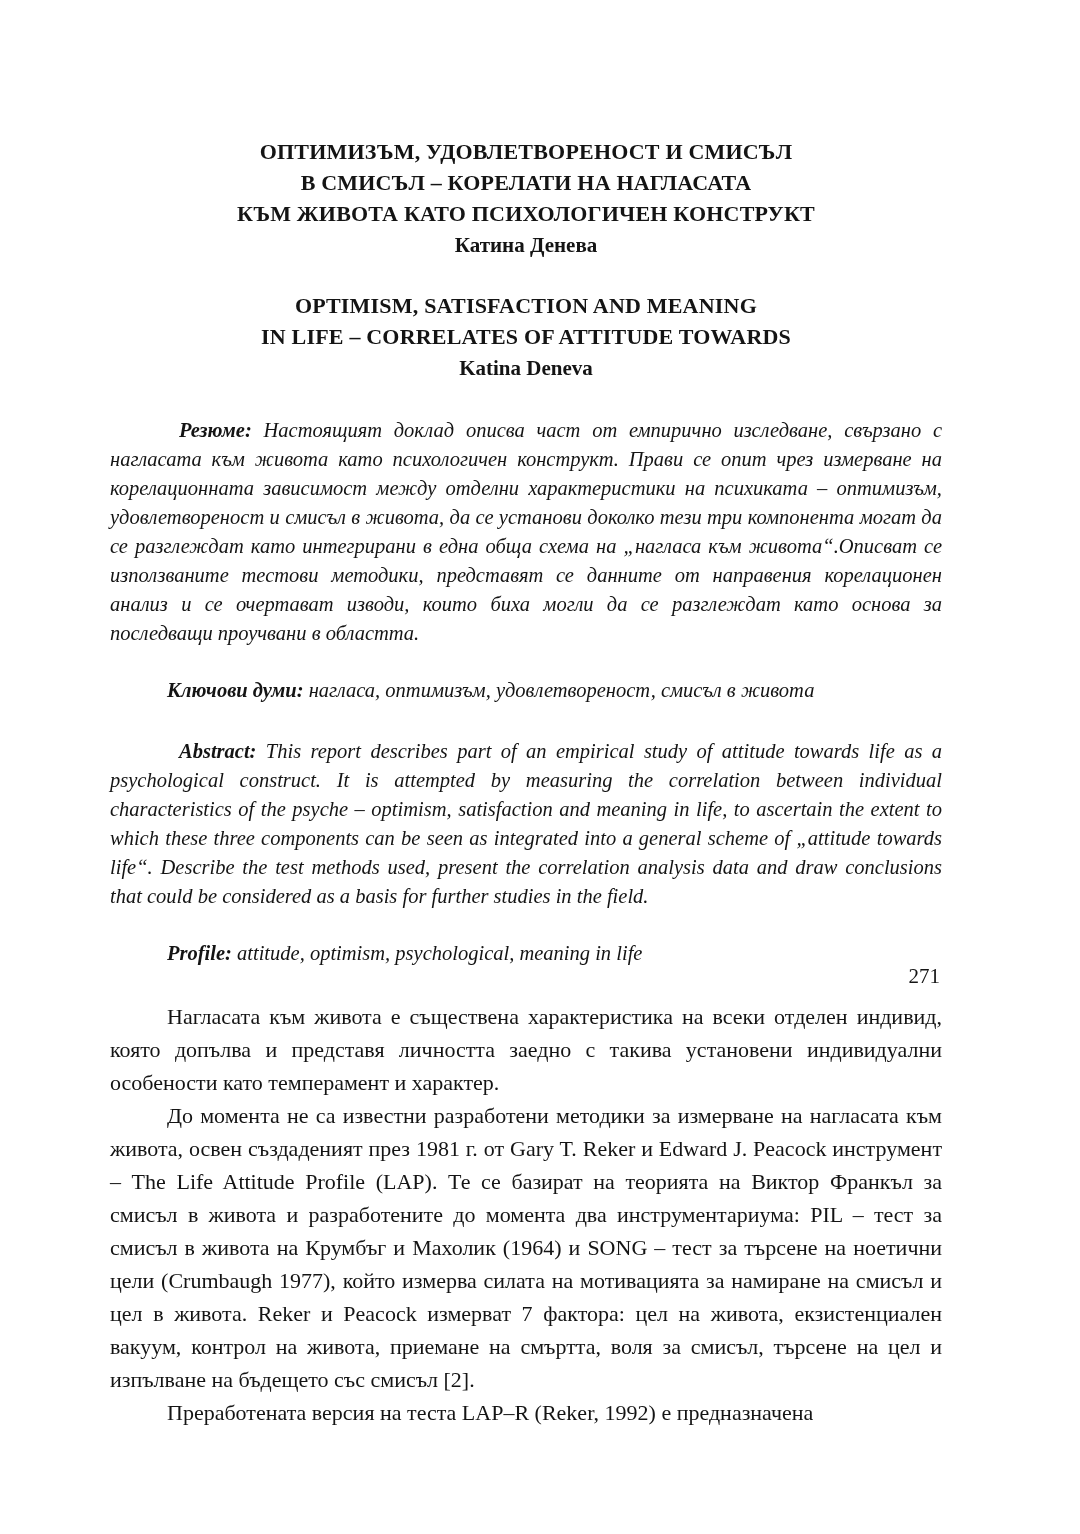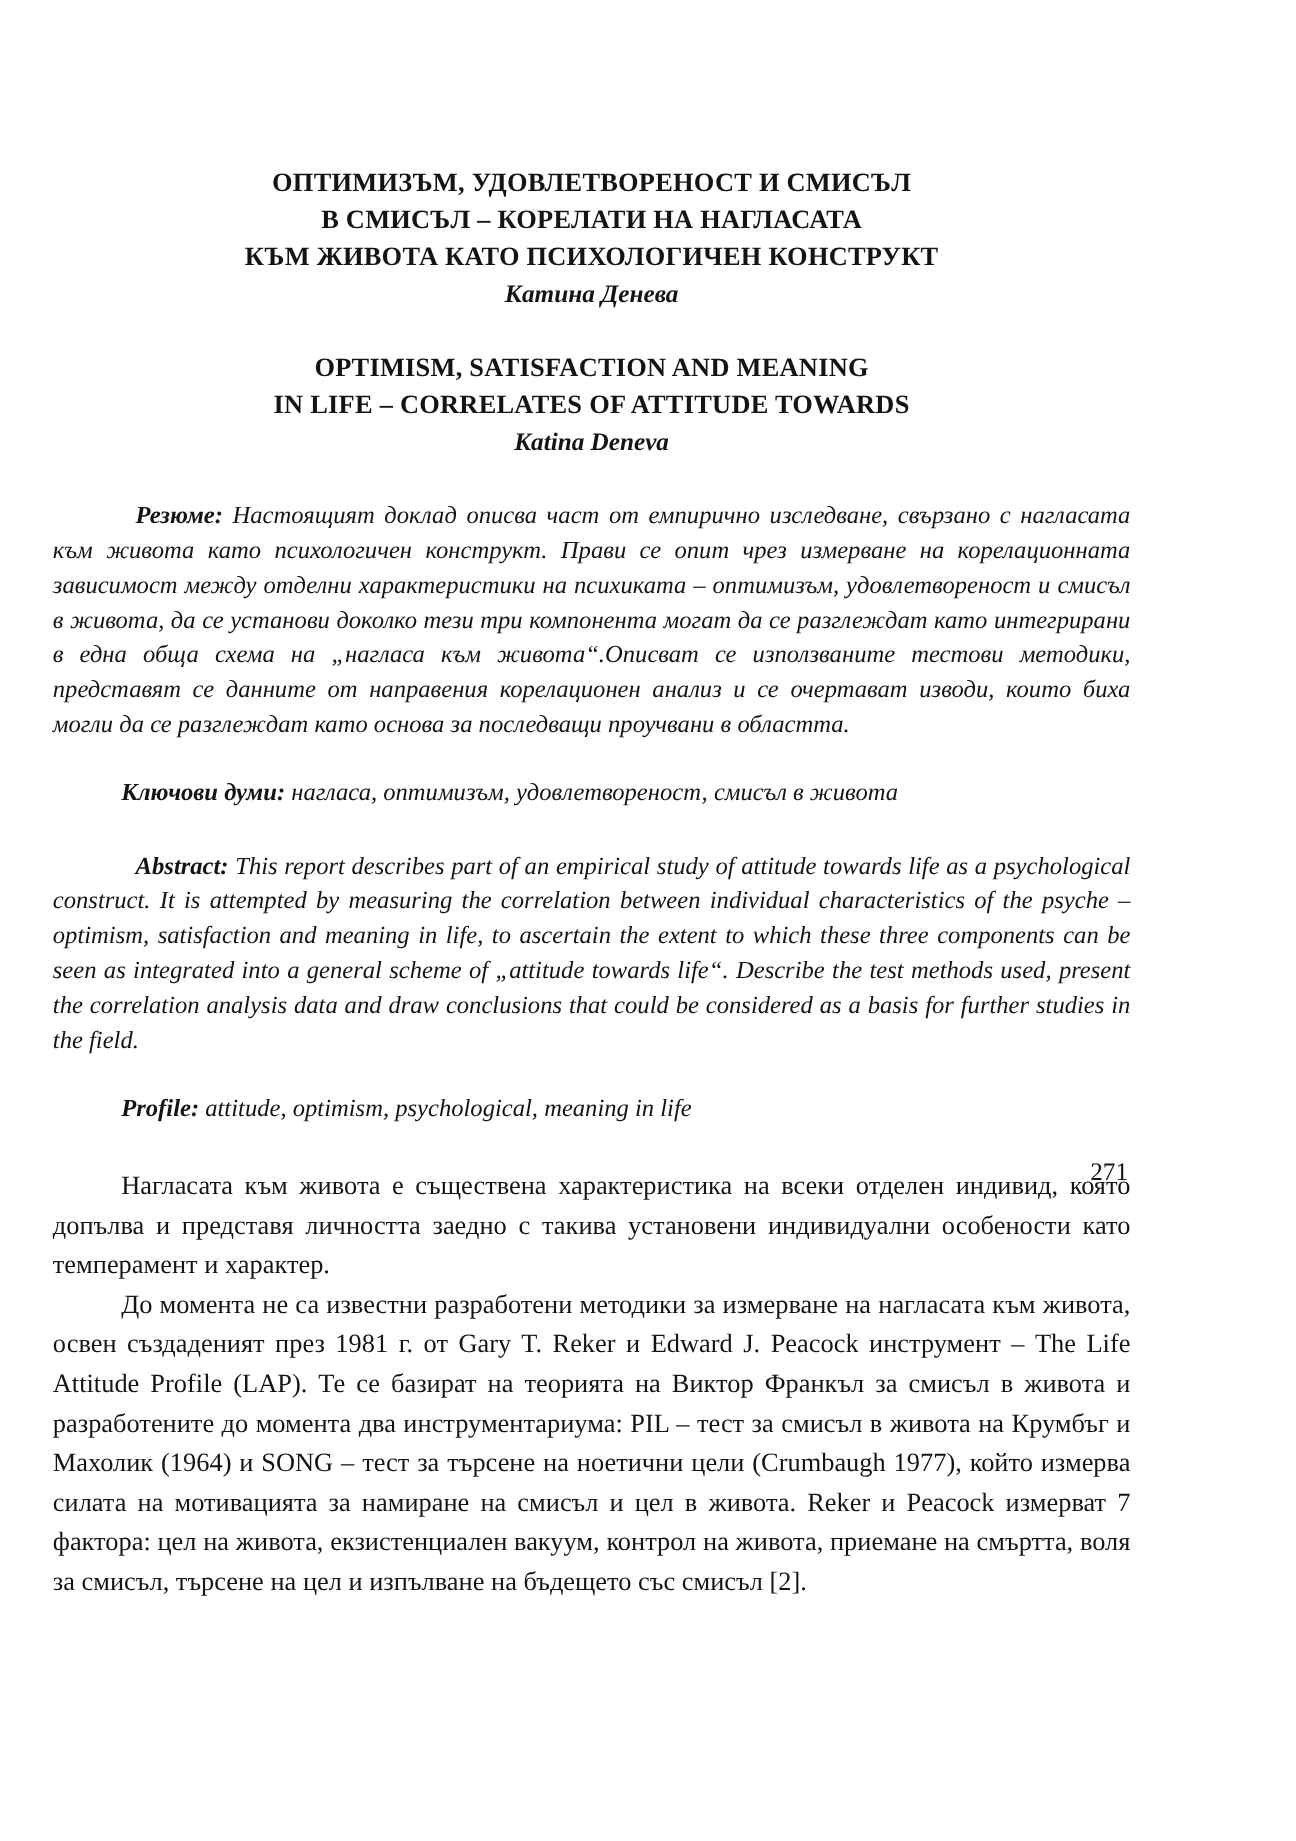--- a/index.html
+++ b/index.html
@@ -8,33 +8,32 @@
     width: 1080px;
     height: 1534px;
     font-family: "Liberation Serif", serif;
     color: #141414;
     position: relative;
     overflow: hidden;
   }
   .page {
     width: 1080px;
     height: 1094px;
-    padding: 136px 138px 0 44px;
+    padding: 136px 138px 0 110px;
     position: relative;
   }
   .title-block { text-align: center; }
   .title-line {
     font-weight: bold;
     font-size: 22px;
     line-height: 31px;
     letter-spacing: 0.2px;
   }
   .author-line {
     font-weight: bold;
-    font-style: italic;
     font-size: 21px;
     line-height: 31px;
     margin-top: 1px;
   }
   .title-en-block { margin-top: 29px; }
   .abstract-para {
     margin-top: 32px;
     font-style: italic;
     font-size: 20.5px;
     line-height: 29px;
@@ -87,17 +86,18 @@
 
   <p class="keywords-para"><span class="label">Ключови думи:</span><span> нагласа, оптимизъм, удовлетвореност, смисъл в живота</span></p>
 
   <p class="abstract-para"><span class="label">Abstract:</span><span> This report describes part of an empirical study of attitude towards life as a psychological construct. It is attempted by measuring the correlation between individual characteristics of the psyche – optimism, satisfaction and meaning in life, to ascertain the extent to which these three components can be seen as integrated into a general scheme of „attitude towards life“. Describe the test methods used, present the correlation analysis data and draw conclusions that could be considered as a basis for further studies in the field.</span></p>
 
   <p class="keywords-para"><span class="label">Profile:</span><span> attitude, optimism, psychological, meaning in life</span></p>
 
   <div class="body-block">
     <p class="body-para">Нагласата към живота е съществена характеристика на всеки отделен индивид, която допълва и представя личността заедно с такива установени индивидуални особености като темперамент и характер.</p>
     <p class="body-para">До момента не са известни разработени методики за измерване на нагласата към живота, освен създаденият през 1981 г. от Gary T. Reker и Edward J. Peacock инструмент – The Life Attitude Profile (LAP). Те се базират на теорията на Виктор Франкъл за смисъл в живота и разработените до момента два инструментариума: PIL – тест за смисъл в живота на Крумбъг и Махолик (1964) и SONG – тест за търсене на ноетични цели (Crumbaugh 1977), който измерва силата на мотивацията за намиране на смисъл и цел в живота. Reker и Peacock измерват 7 фактора: цел на живота, екзистенциален вакуум, контрол на живота, приемане на смъртта, воля за смисъл, търсене на цел и изпълване на бъдещето със смисъл [2].</p>
+    <p class="body-para">Преработената версия на теста LAP–R (Reker, 1992) е предназначена</p>
   </div>
 
   <div class="page-number">271</div>
 
 </div>
 
 </body></html>

